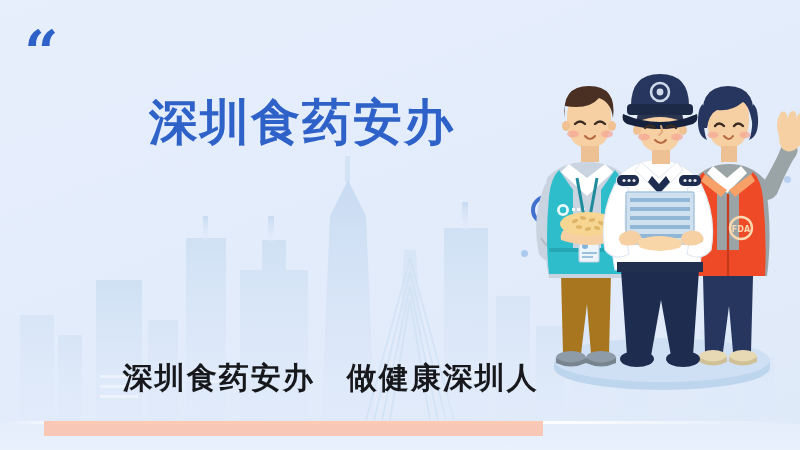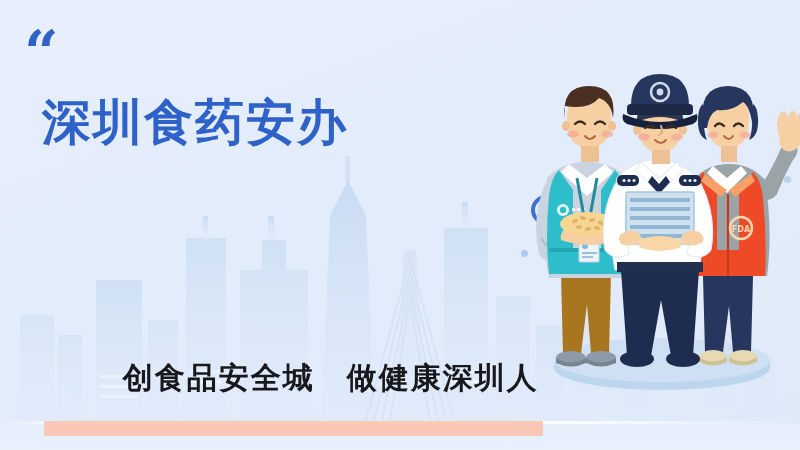--- a/index.html
+++ b/index.html
@@ -68,20 +68,21 @@
     top: 92px;
     width: 520px;
   }
   .headline-line {
     font-size: 49px;
     line-height: 62px;
     font-weight: 700;
     color: #2f62c8;
     letter-spacing: 2px;
     white-space: nowrap;
+    text-align: center;
   }
 
   .subtitle-wrap {
     position: absolute;
     left: 44px;
     top: 278px;
   }
   .subtitle {
     position: relative;
     display: inline-block;
@@ -194,21 +195,21 @@
 
   <div class="quote-mark">“</div>
 
   <div class="headline">
     <div class="headline-line">深圳食药安办</div>
   </div>
 
   <div class="subtitle-wrap">
     <div class="subtitle">
       <span class="subtitle-highlight"></span>
-      <span style="position:relative;z-index:2;">创食品安全城　做健康深圳人</span>
+      <span style="position:relative;z-index:2;">深圳食药安办　做健康深圳人</span>
     </div>
   </div>
 
   <svg class="illustration" viewBox="0 0 275 360">
 
     <ellipse cx="137" cy="318" rx="108" ry="22" fill="#cfe0f4"></ellipse>
     <path d="M29 318 A108 22 0 0 0 245 318 L245 326 A108 22 0 0 1 29 326 Z" fill="#bed5ee"></path>
 
     <g>
 

